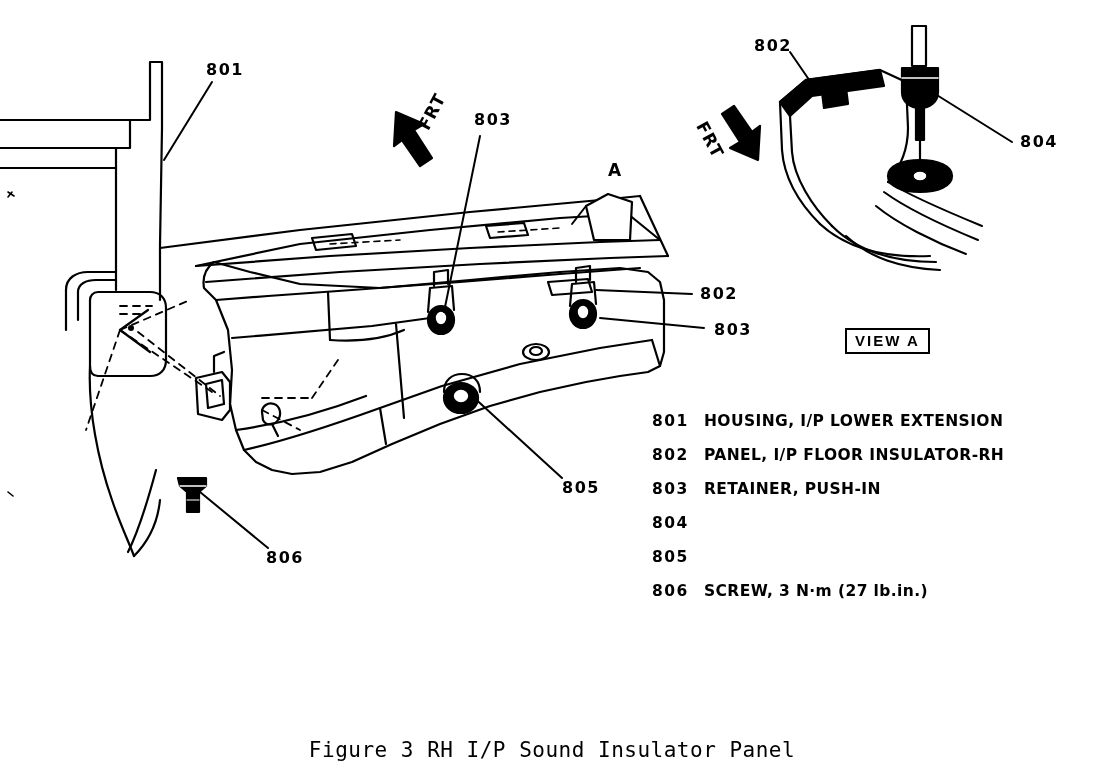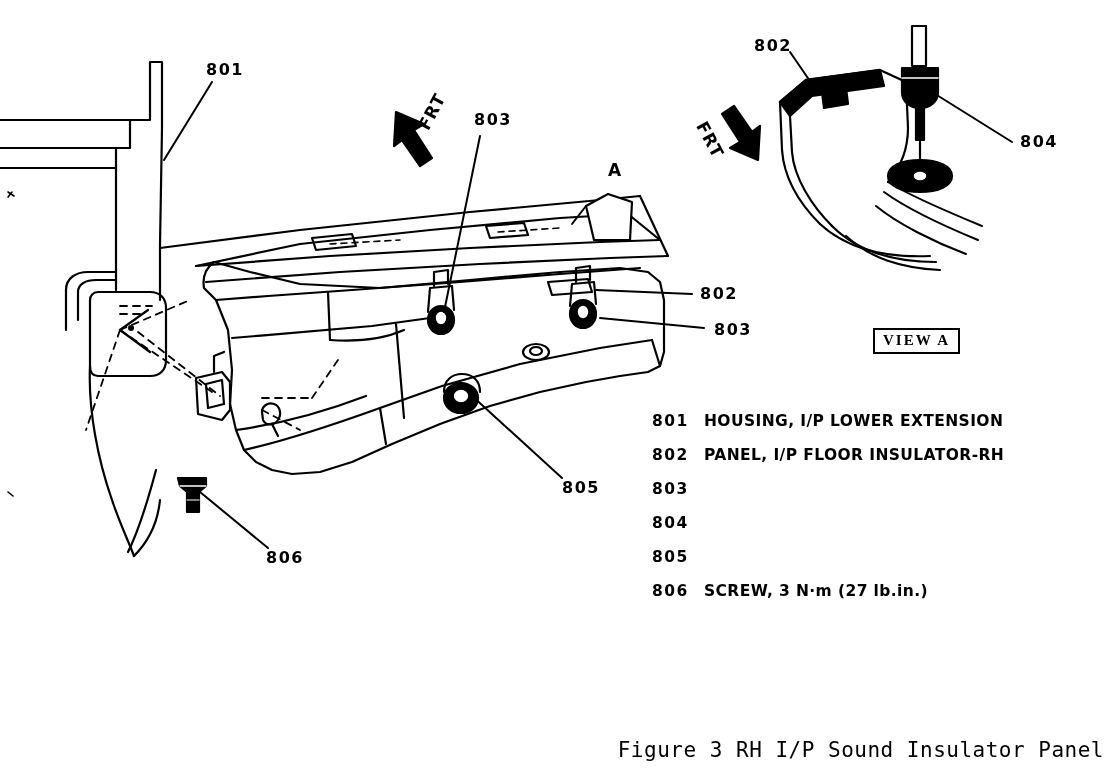--- a/index.html
+++ b/index.html
@@ -48,26 +48,25 @@
     font-weight: bold;
     font-size: 17px;
     color: #000;
   }
   #view-a-box {
     position: absolute;
     left: 845px;
     top: 328px;
     border: 2px solid #000;
     padding: 2px 8px 3px 8px;
-    font-family: Liberation Serif, serif;
+    font-family: Liberation Sans, sans-serif;
     font-weight: bold;
     font-size: 15px;
     letter-spacing: 2px;
     background: #fff;
-    margin-left: 28px;
   }
   #legend {
     position: absolute;
     left: 652px;
     top: 412px;
     width: 430px;
   }
   #legend .legend-row {
     display: flex;
     align-items: baseline;
@@ -84,21 +83,21 @@
     letter-spacing: 1.5px;
   }
   #legend .legend-text {
     flex: 1 1 auto;
   }
   #figure-caption {
     position: absolute;
     left: 0;
     top: 738px;
     width: 1104px;
-    text-align: right;
+    text-align: center;
     font-family: "DejaVu Sans Mono", monospace;
     font-size: 21px;
     letter-spacing: 0.5px;
     color: #000;
   }
 </style>
 </head>
 <body>
 
 <div id="page">
@@ -304,20 +303,21 @@
     <div class="legend-row">
       <span class="legend-num">801</span>
       <span class="legend-text">HOUSING, I/P LOWER EXTENSION</span>
     </div>
     <div class="legend-row">
       <span class="legend-num">802</span>
       <span class="legend-text">PANEL, I/P FLOOR INSULATOR-RH</span>
     </div>
     <div class="legend-row">
       <span class="legend-num">803</span>
+      <span class="legend-text">RETAINER, PUSH-IN</span>
     </div>
     <div class="legend-row">
       <span class="legend-num">804</span>
     </div>
     <div class="legend-row">
       <span class="legend-num">805</span>
     </div>
     <div class="legend-row">
       <span class="legend-num">806</span>
       <span class="legend-text">SCREW, 3 N·m (27 lb.in.)</span>

